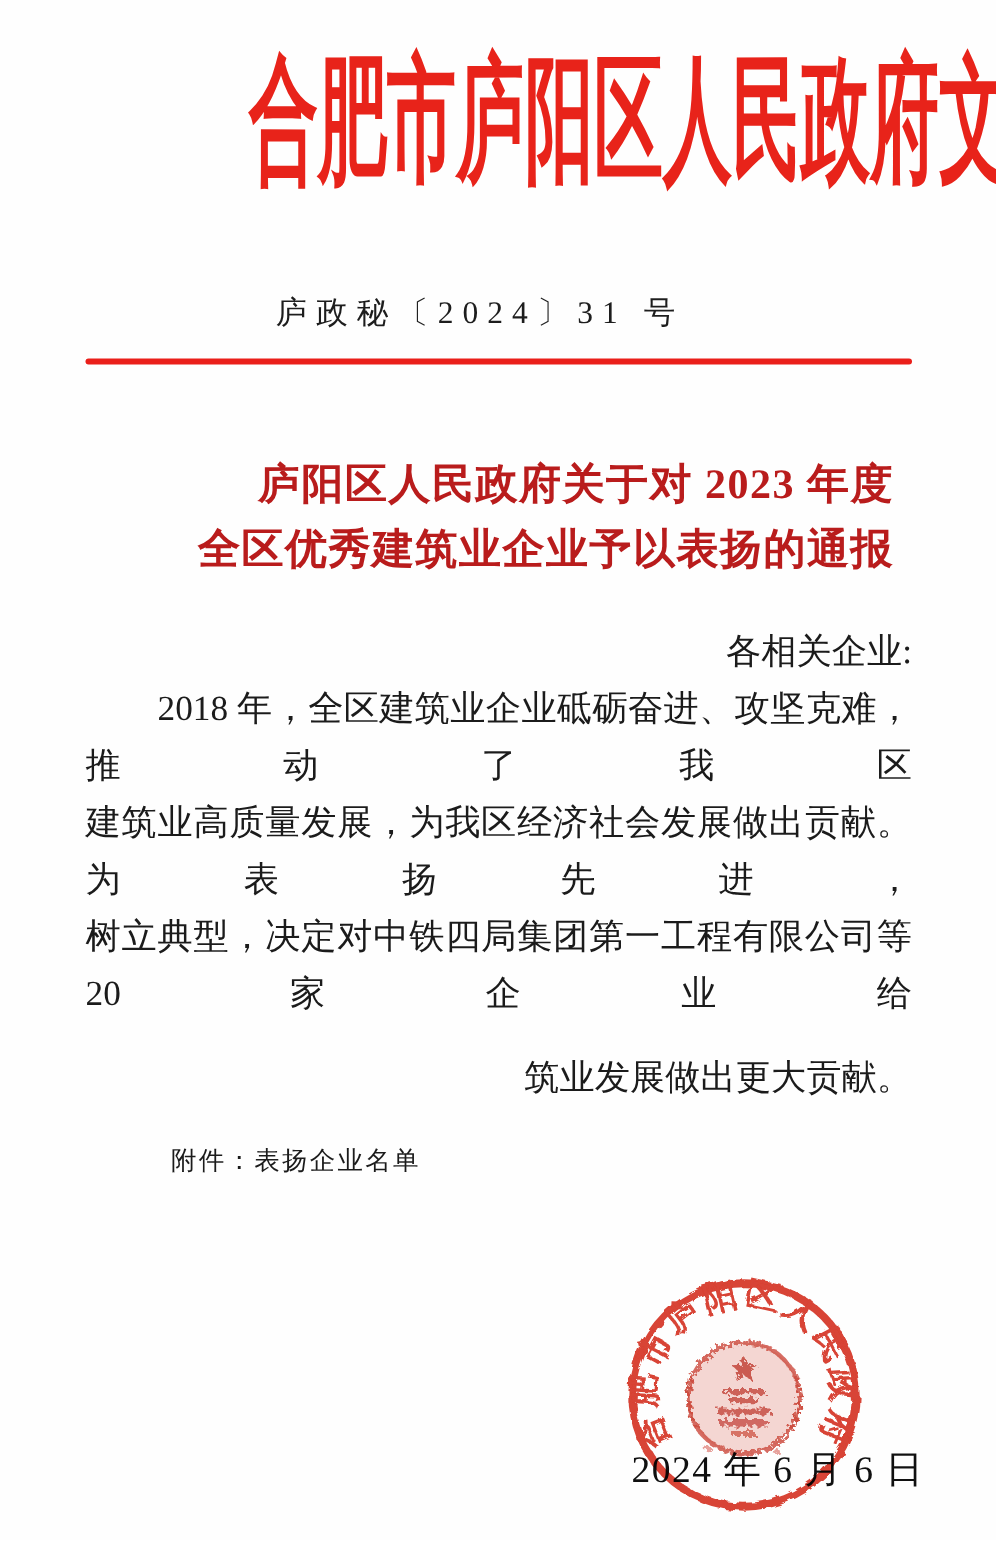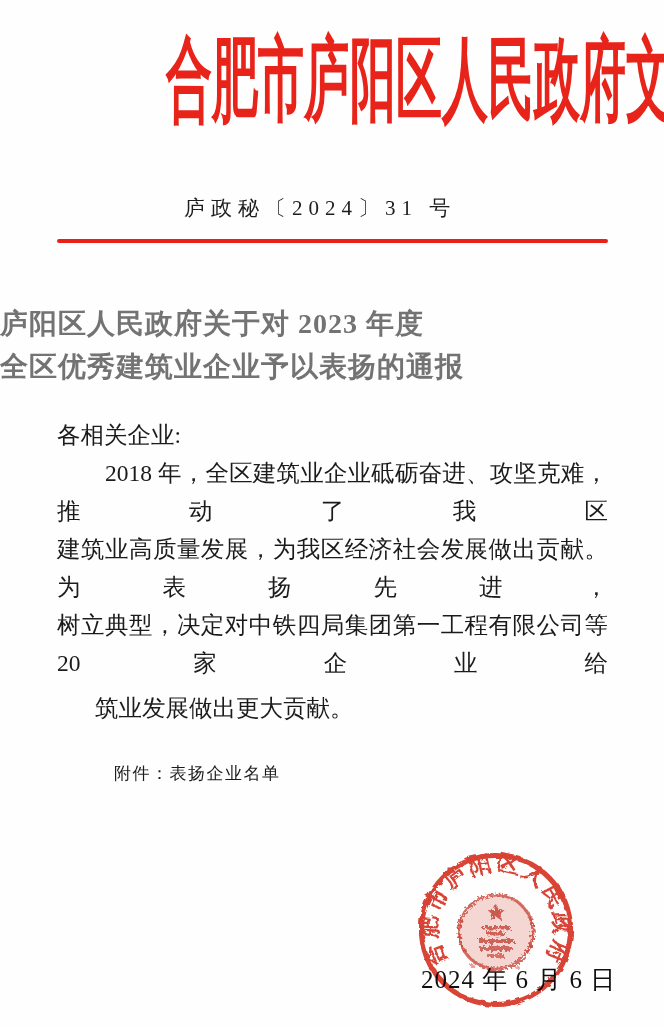--- a/index.html
+++ b/index.html
@@ -22,32 +22,32 @@
     position:absolute;top:194px;left:0;width:640px;
     text-align:center;font-size:21px;letter-spacing:6px;
     color:#1d1d1d;
   }
   .red-rule{
     position:absolute;left:57px;top:239px;width:551px;height:4px;
     background:#ea1f1a;border-radius:2px;
   }
   .doc-title{
     position:absolute;top:302px;left:0;width:596px;
-    text-align:left;font-weight:bold;color:#737373;
+    text-align:right;font-weight:bold;color:#b91c1c;
     font-size:28px;line-height:43px;letter-spacing:1px;
   }
   .body-text{
     position:absolute;left:57px;top:416px;width:551px;
     font-size:23.5px;color:#1b1b1b;
   }
-  .line{line-height:38px;min-height:38px;}
+  .line{line-height:38px;min-height:38px;text-align:right;}
   .j{text-align:justify;text-align-last:justify;}
   .i2{text-indent:48px;}
   .i1{text-indent:38px;}
-  .gap{margin-top:7px;}
+  .gap{margin-top:18px;}
   .attachment{
     position:absolute;left:114px;top:762px;
     font-size:17px;letter-spacing:1.5px;color:#1b1b1b;
   }
   .date{
     position:absolute;left:421px;top:963px;
     font-size:25px;color:#101010;white-space:nowrap;letter-spacing:1px;
   }
   .seal{
     position:absolute;left:414px;top:846px;width:164px;height:169px;

